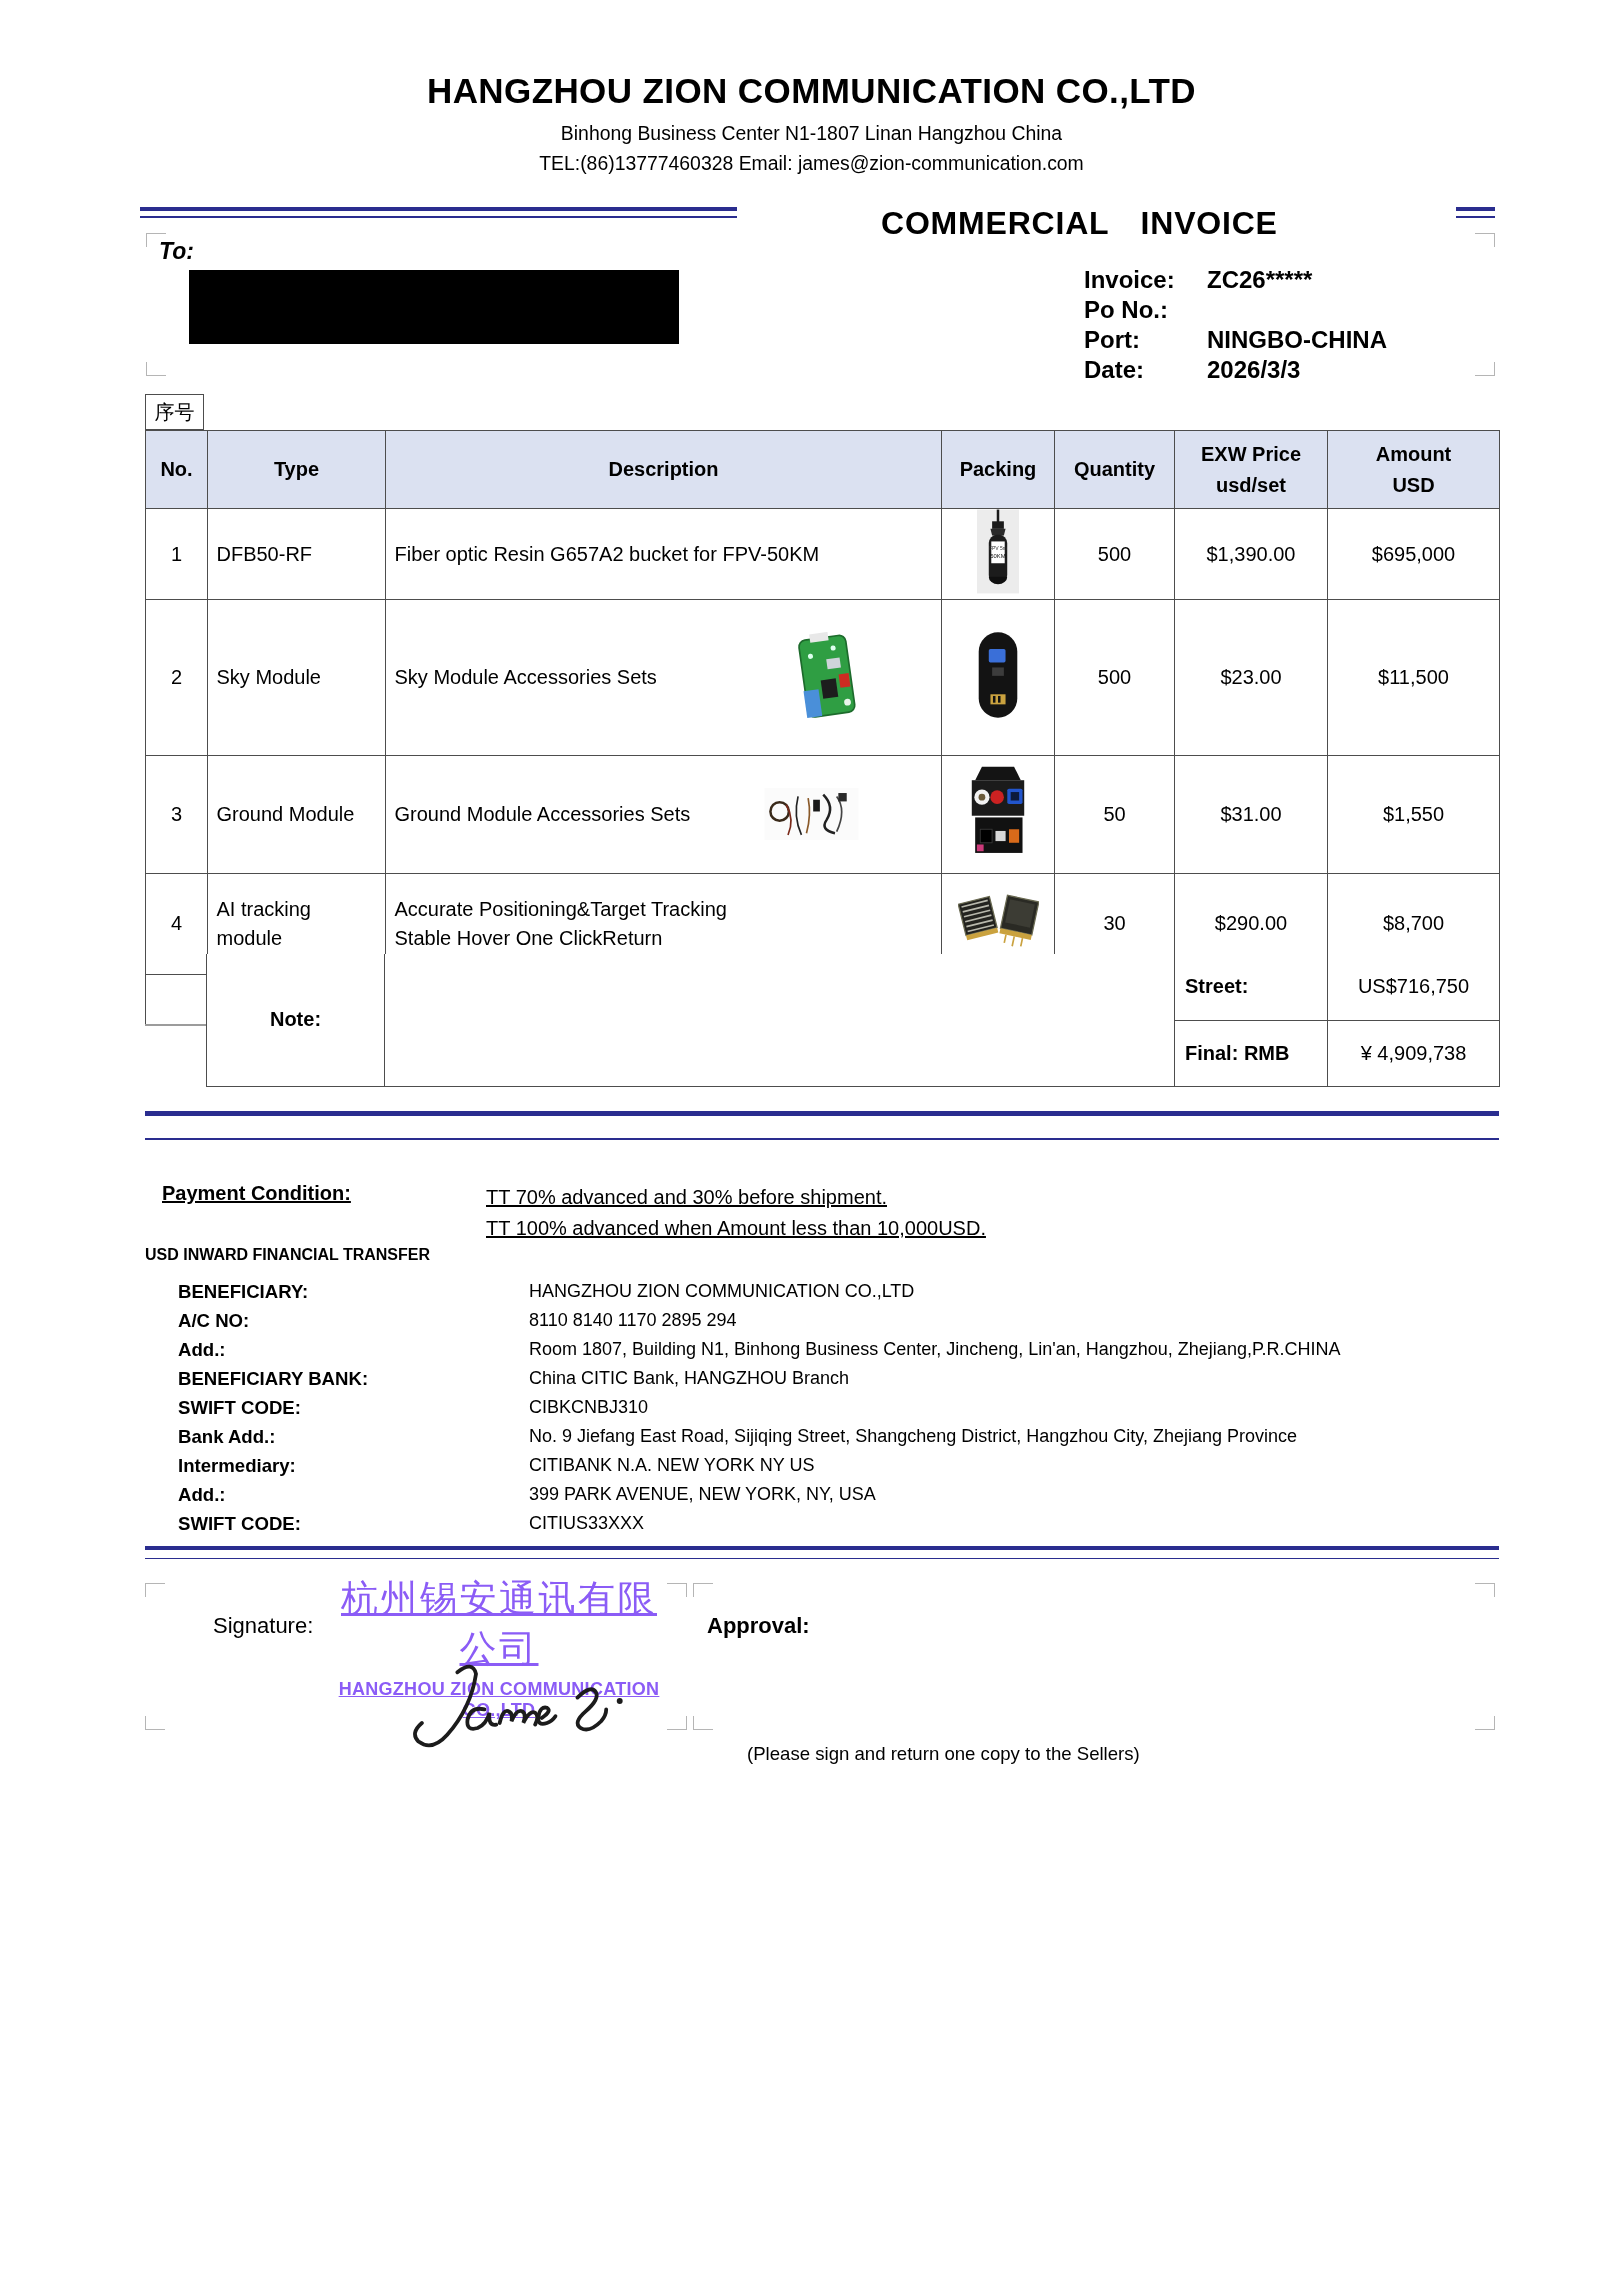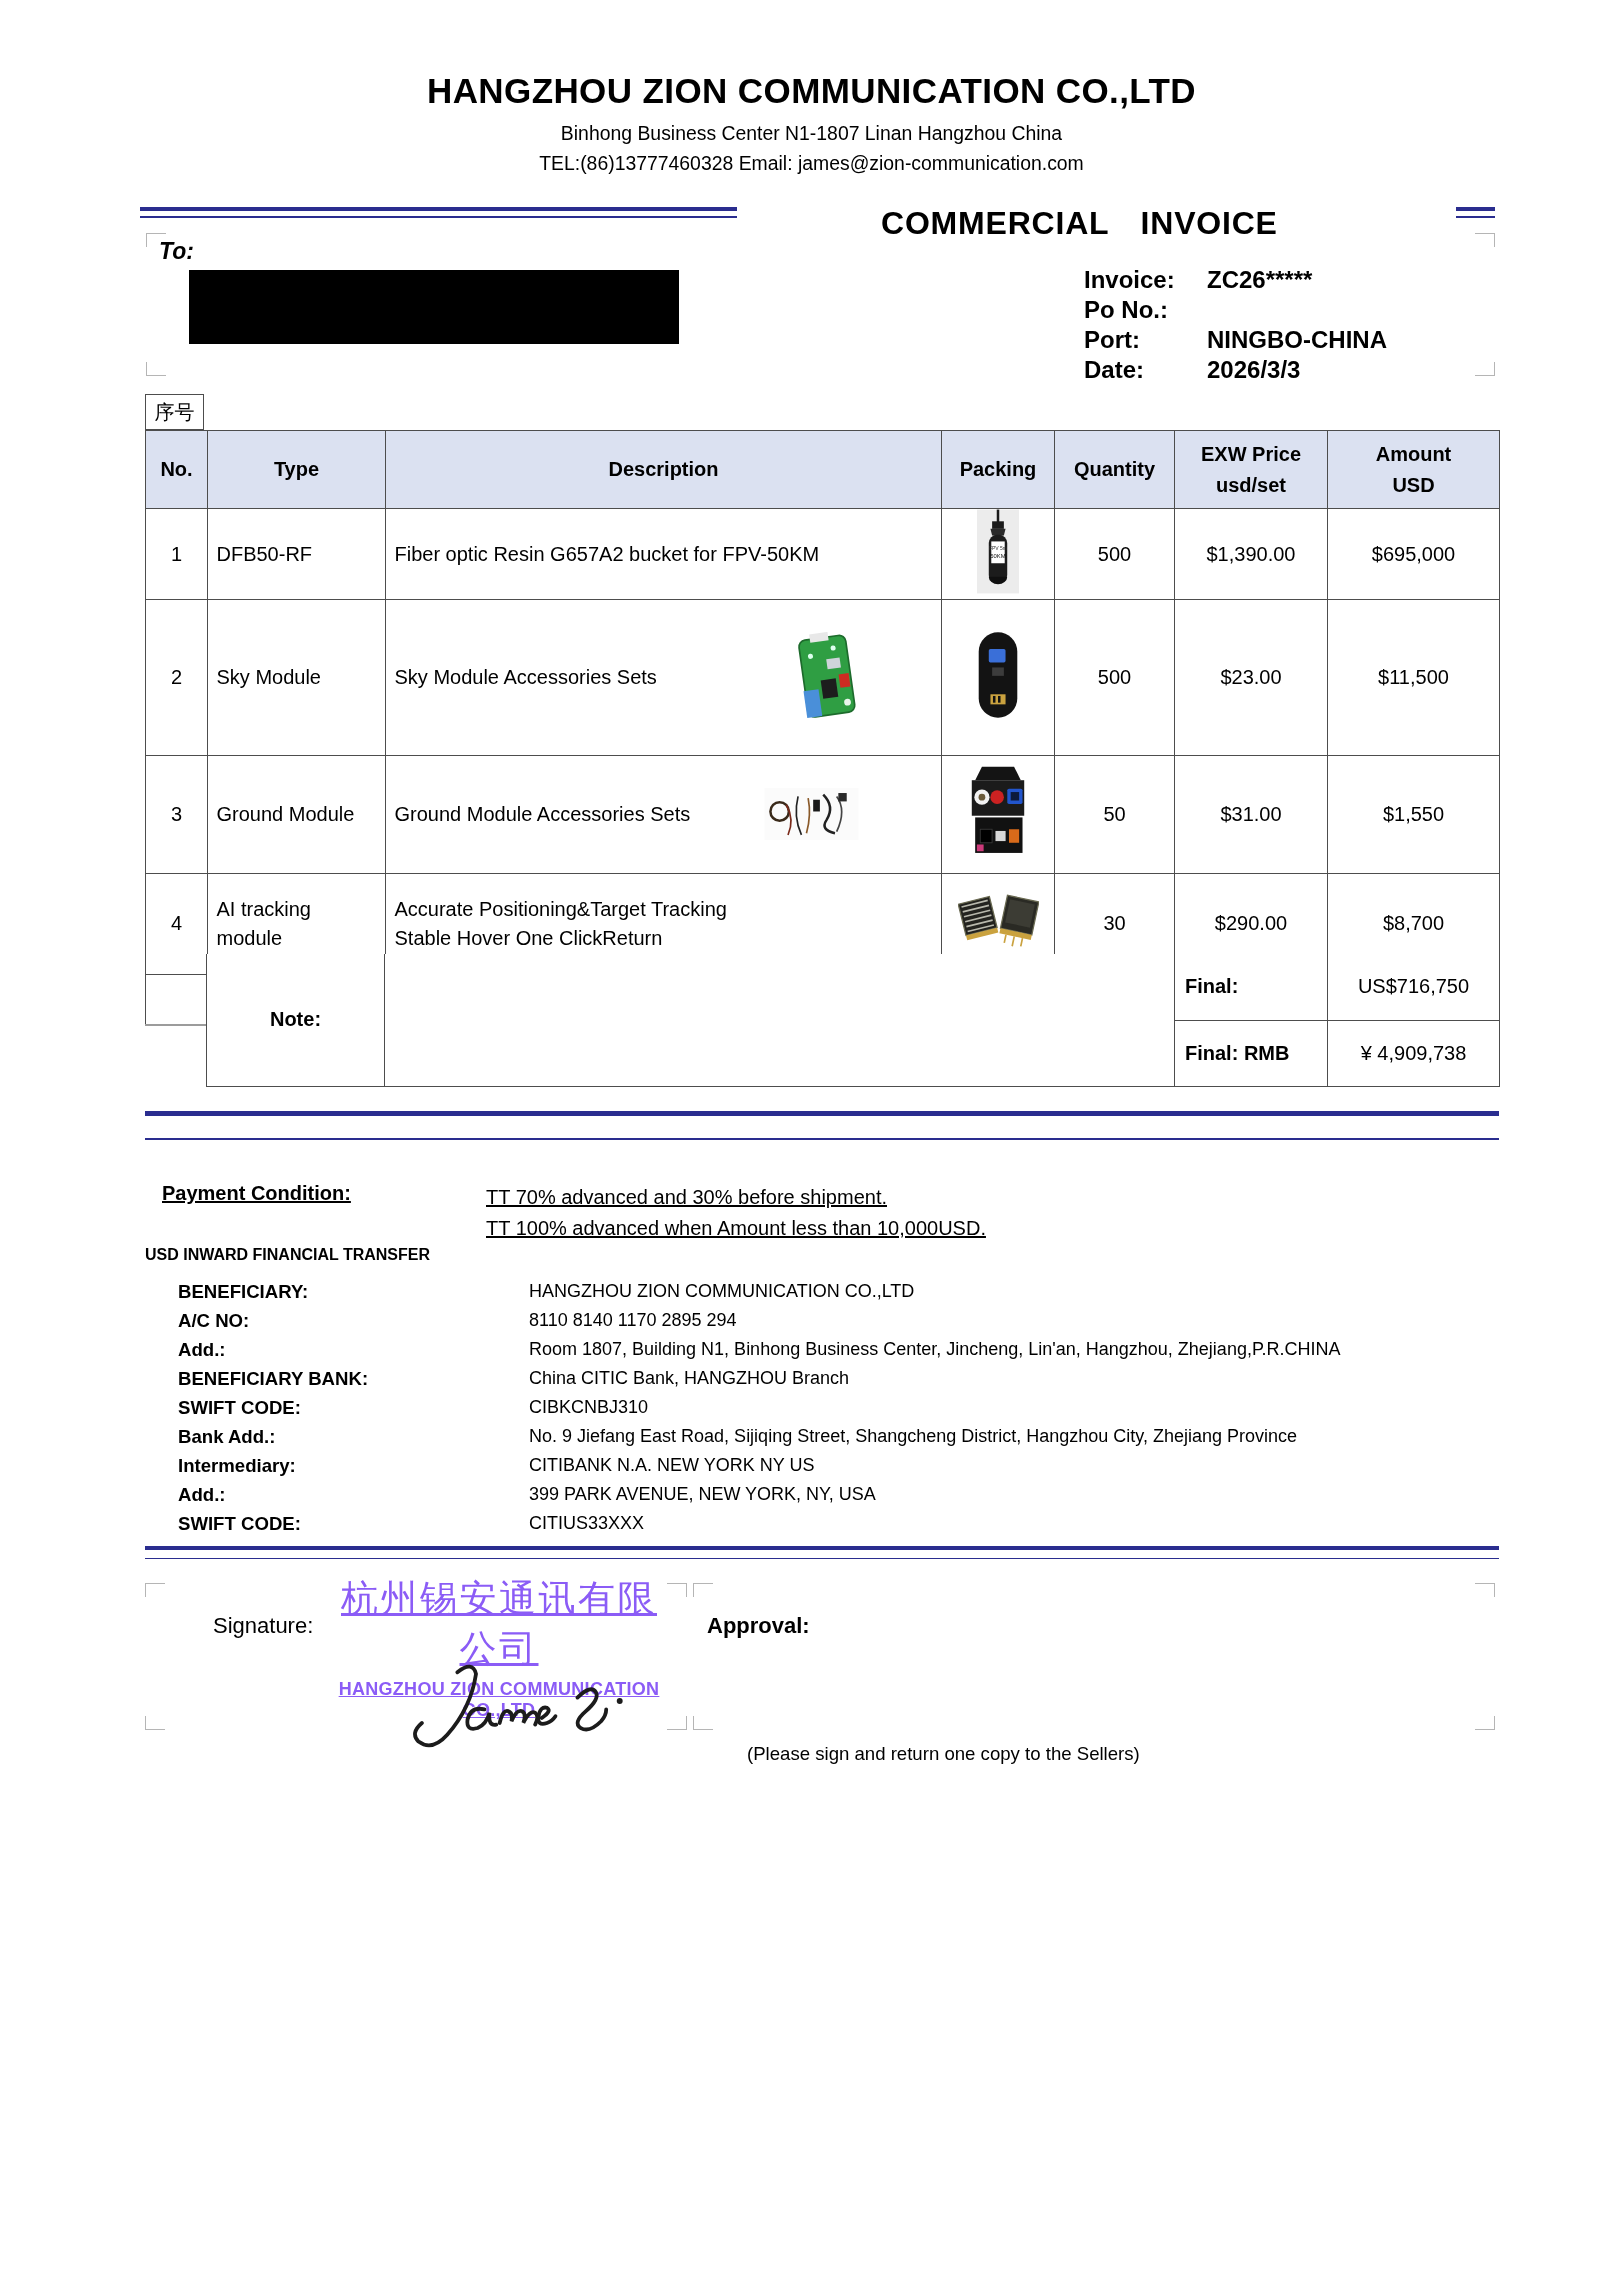--- a/index.html
+++ b/index.html
@@ -299,21 +299,21 @@
     <colgroup>
         <col style="width:178px">
         <col style="width:790px">
         <col style="width:153px">
         <col style="width:172px">
       </colgroup>
     <tbody>
         <tr style="height:66px">
       <td class="note-label" rowspan="2">Note:</td>
       <td rowspan="2"></td>
-      <td class="tot-label">Final:</td>
+      <td class="tot-label">Street:</td>
       <td class="tot-value">US$716,750</td>
     </tr>
     <tr style="height:66px">
       <td class="tot-label">Final: RMB</td>
       <td class="tot-value">¥ 4,909,738</td>
     </tr>
   </tbody>
     </table>
 
   <div class="rule rule-mid" style="left:145px;top:1111px;width:1354px;">

